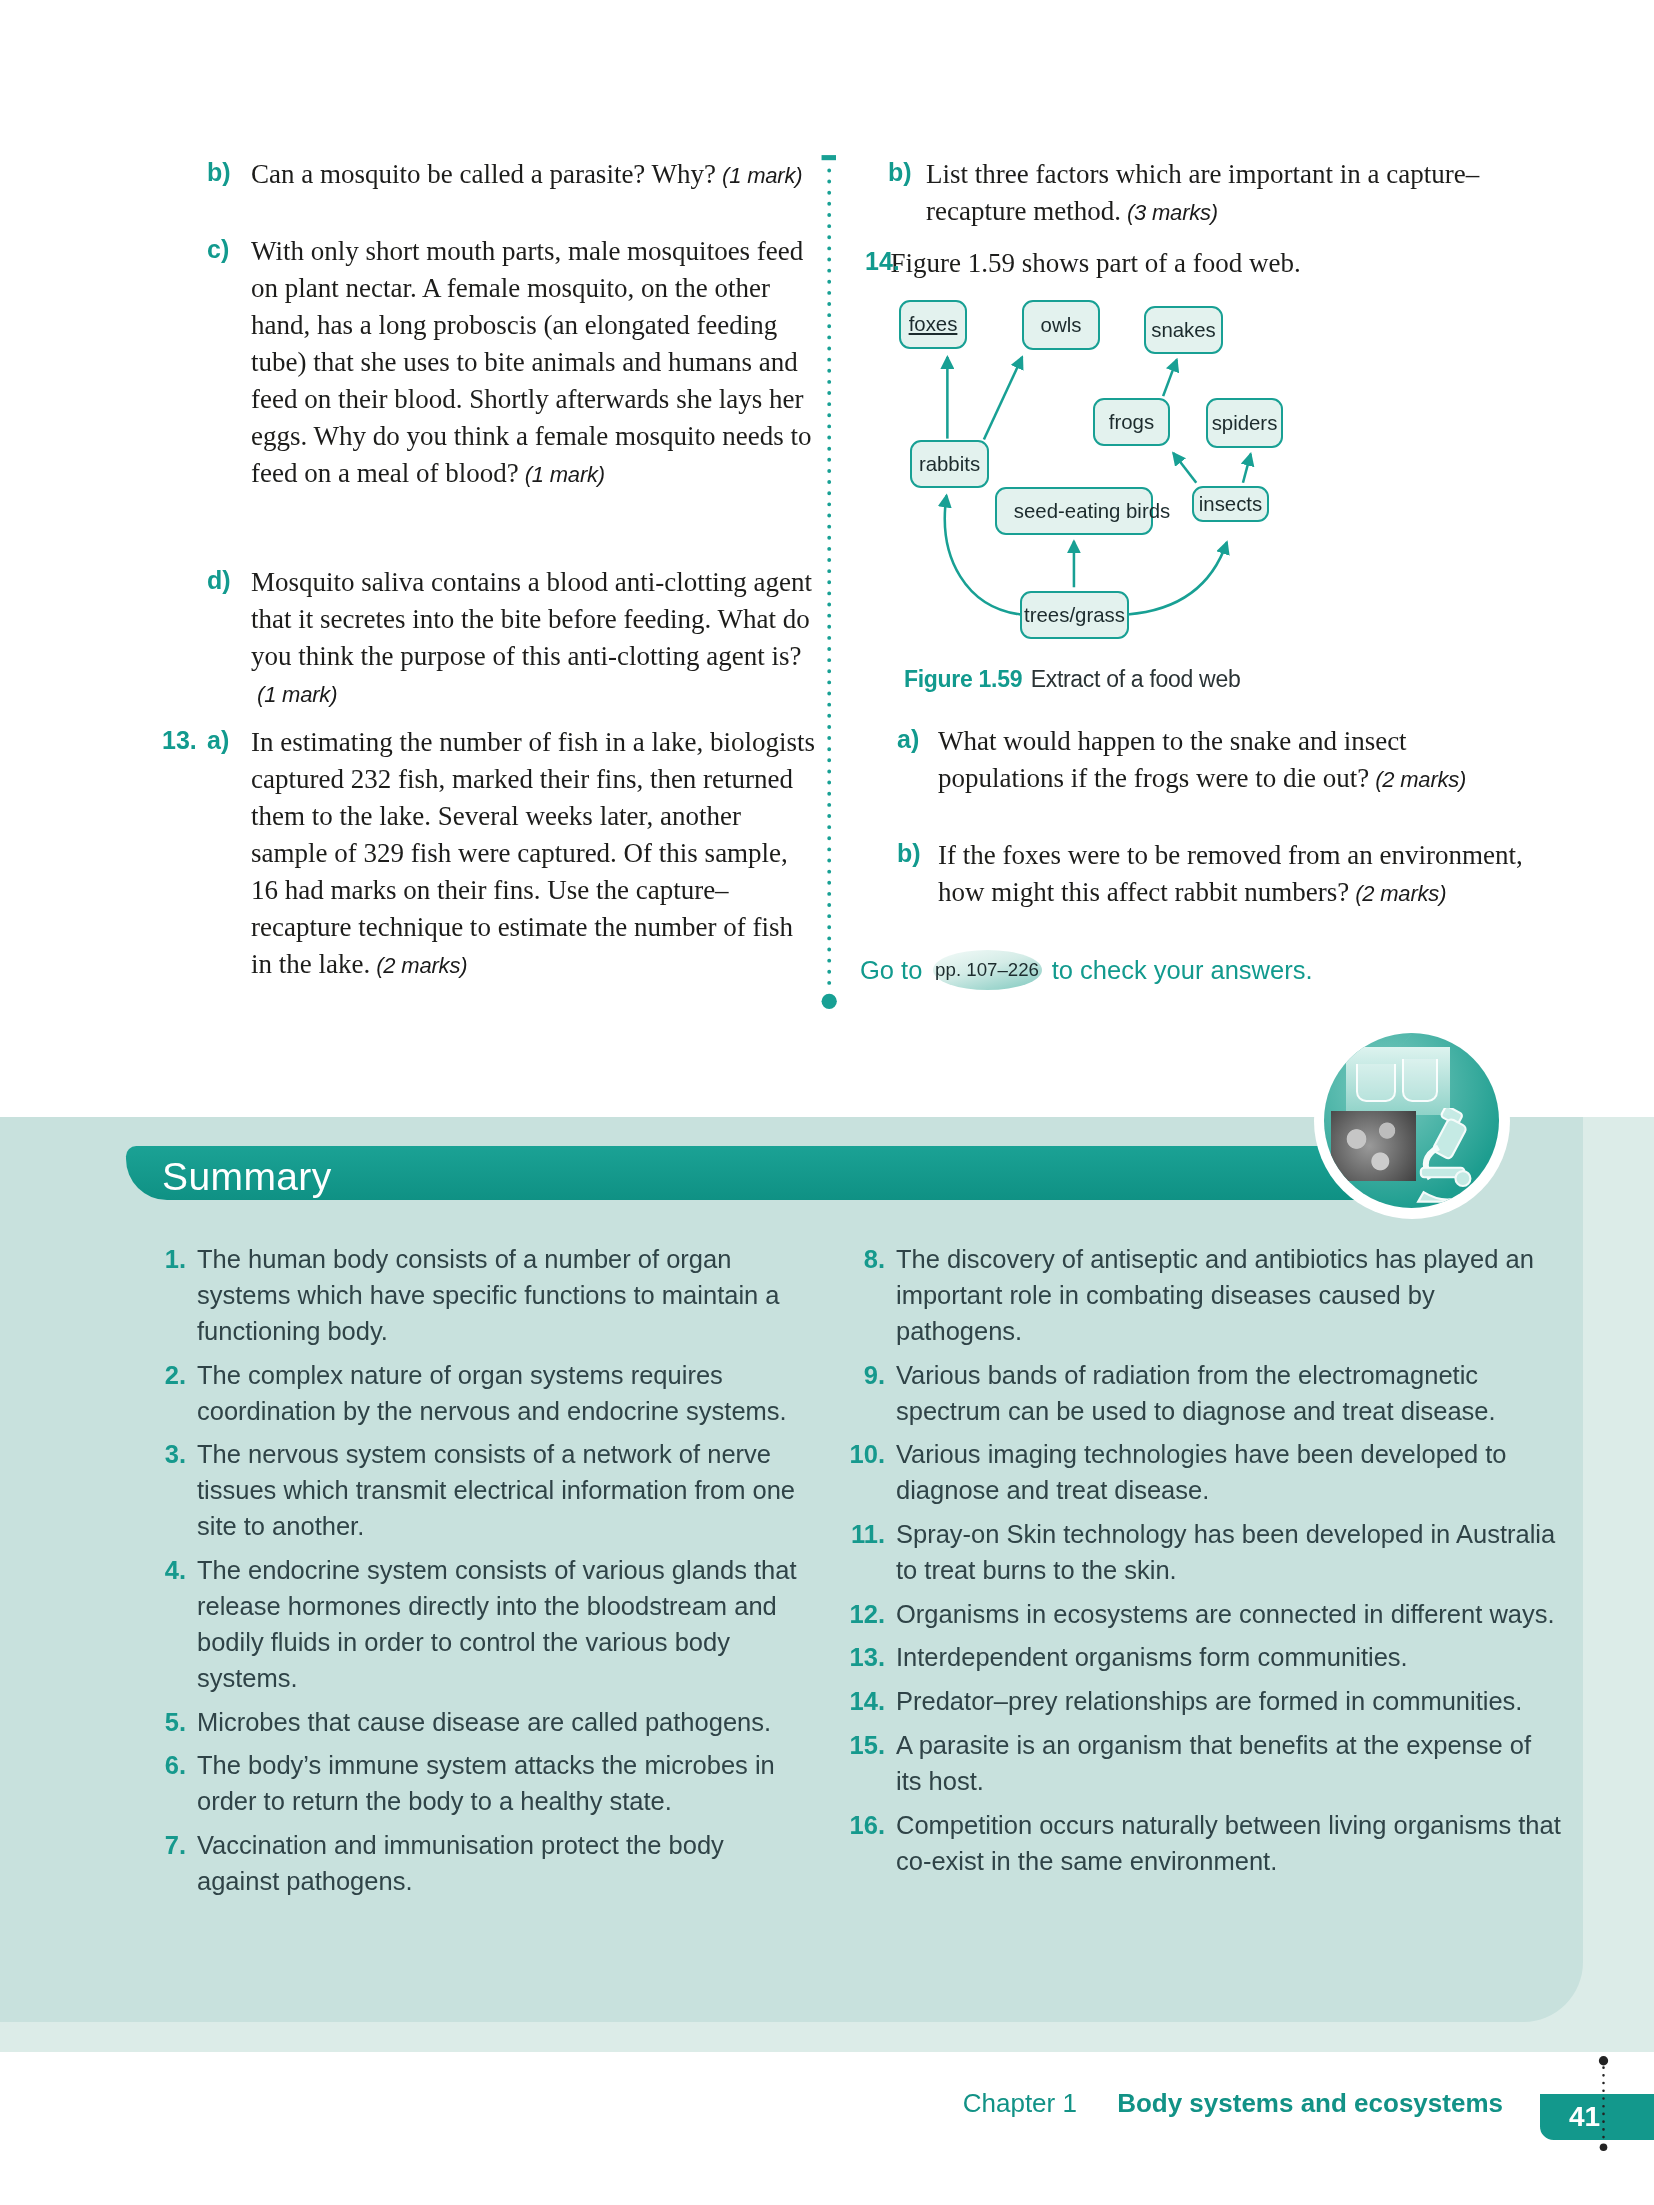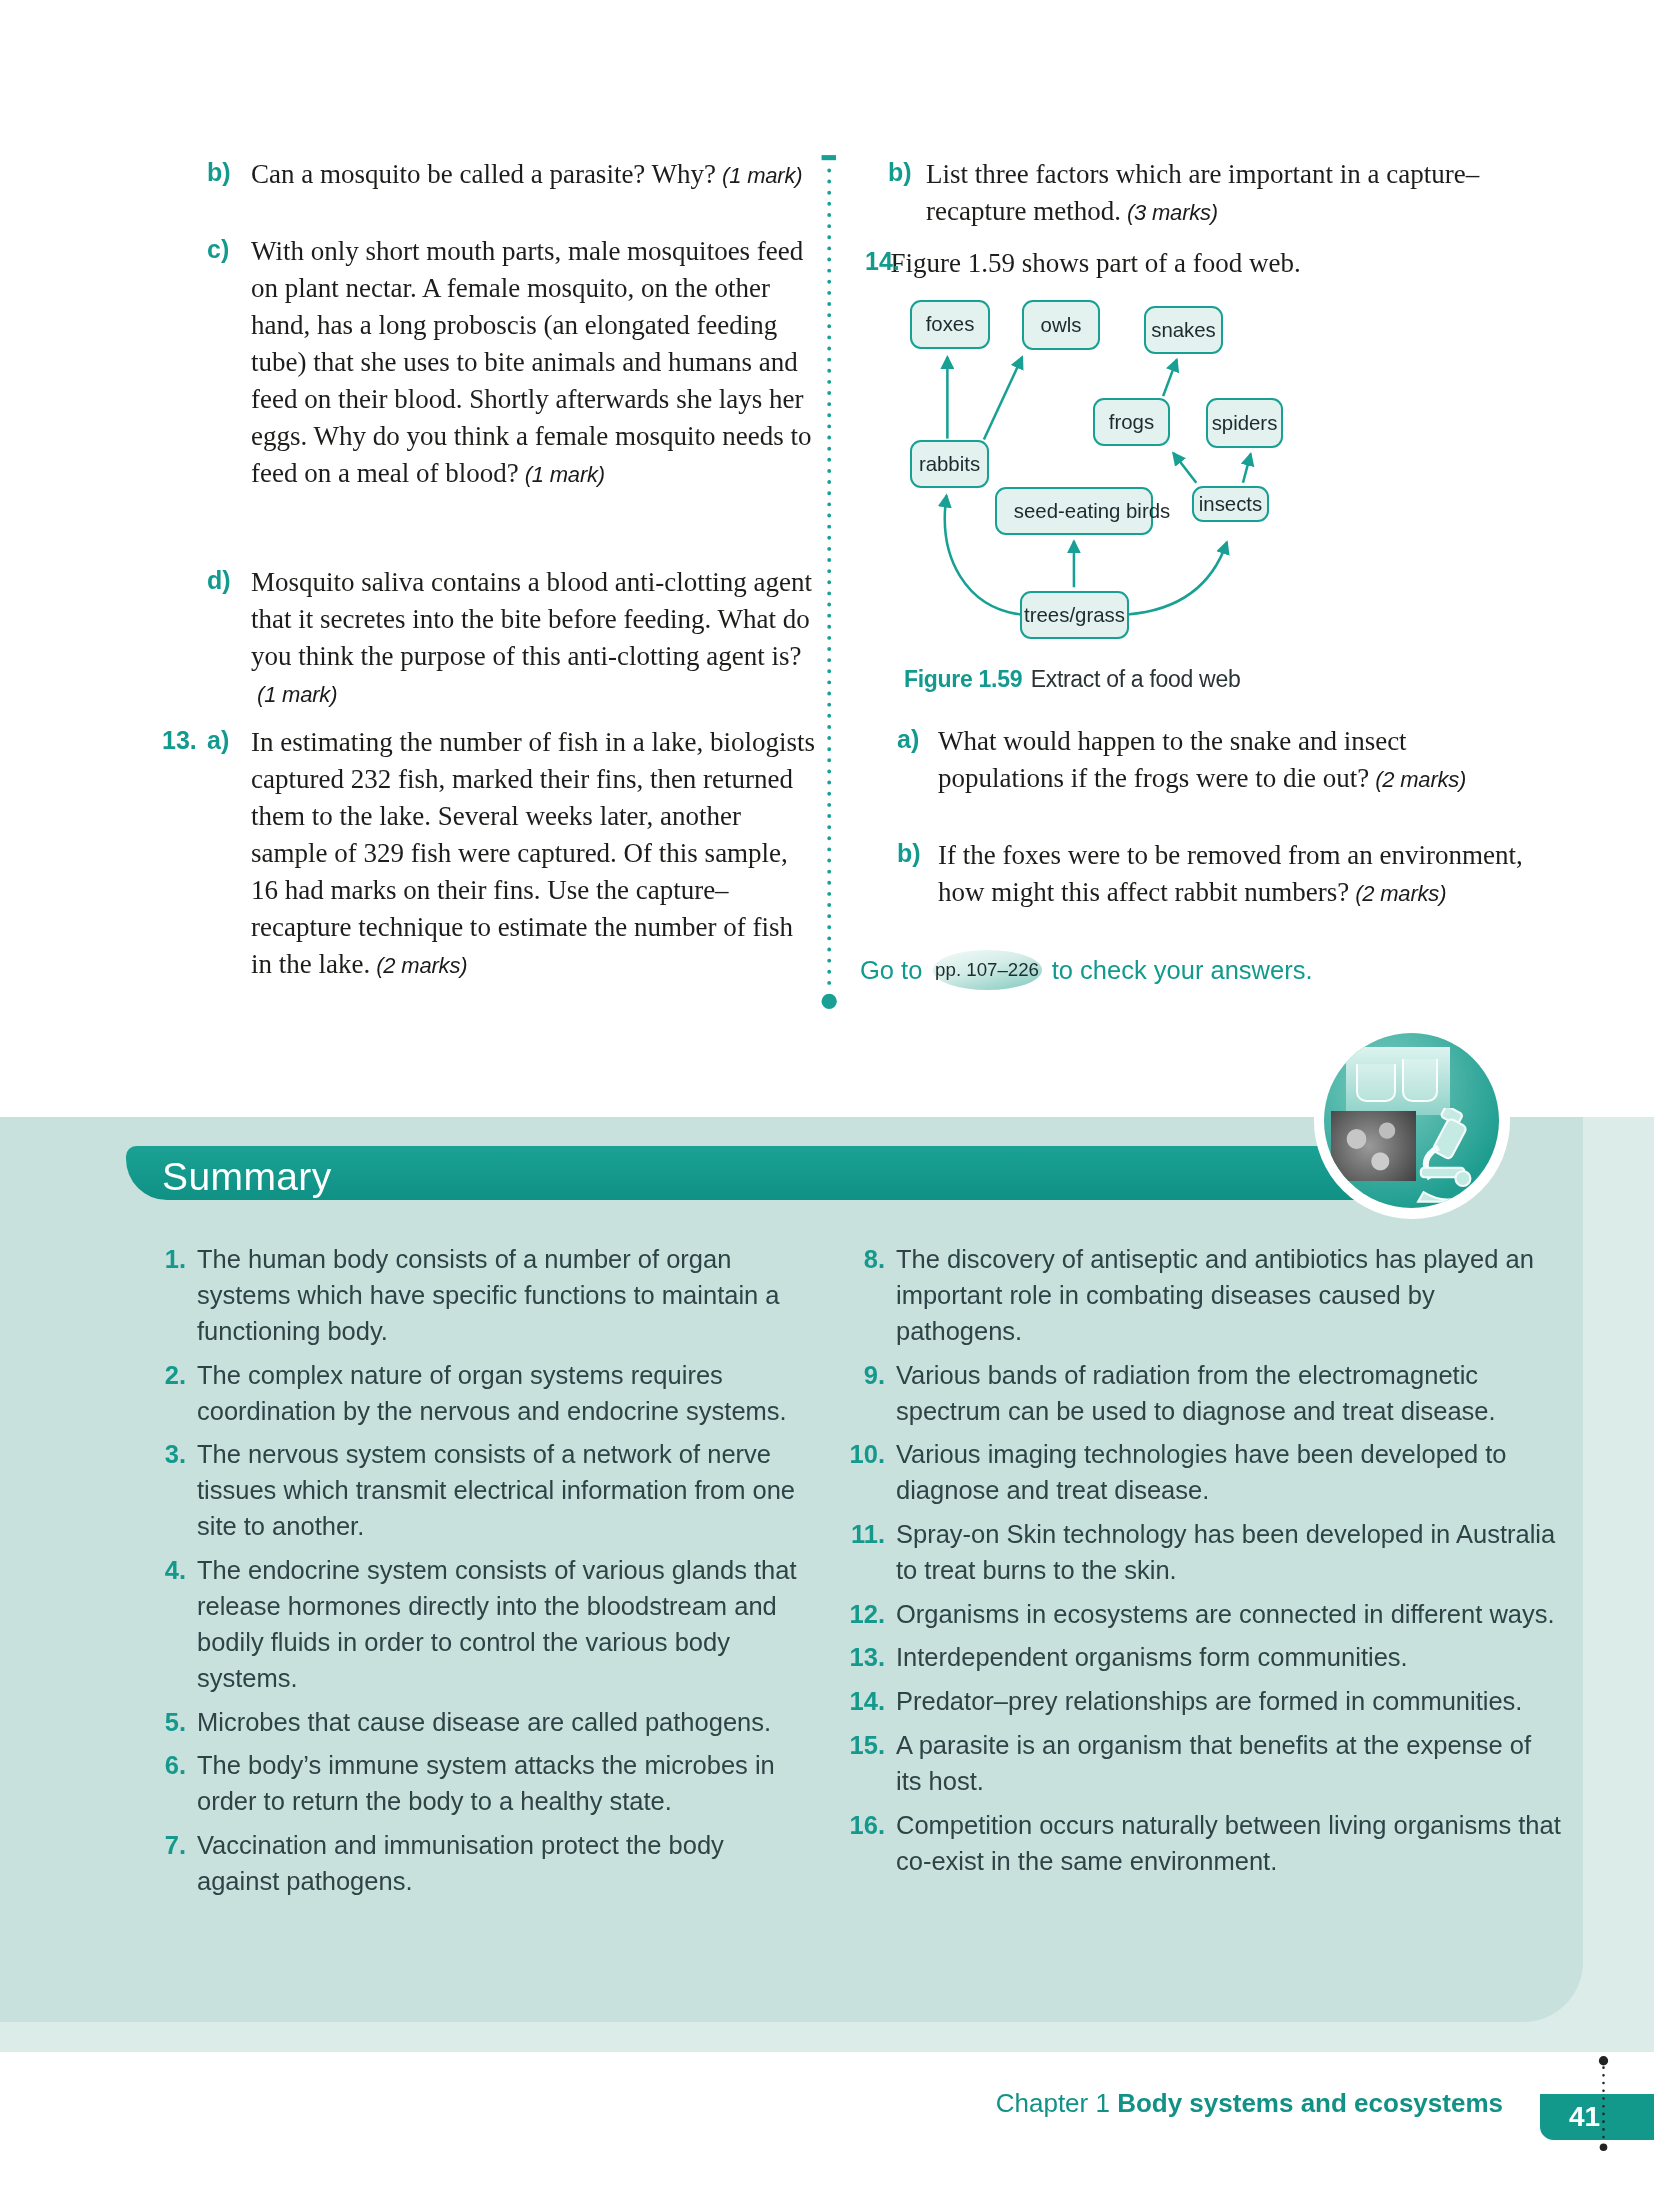--- a/index.html
+++ b/index.html
@@ -65,21 +65,21 @@
   .microbe{position:absolute;left:6.8px;top:78px;width:85px;height:70px;
            background-image:
              radial-gradient(circle at 30% 40%,#c6c6c6 0 9.4px,transparent 10.2px),
              radial-gradient(circle at 66% 28%,#bdbdbd 0 7.7px,transparent 8.5px),
              radial-gradient(circle at 58% 72%,#cccccc 0 8.5px,transparent 9.4px),
              radial-gradient(circle at 45% 50%,#9a9a9a,#3f3f3f);}
   .mic-svg{position:absolute;right:10.2px;bottom:5.1px;}
 
   
   .footer-chapter{position:absolute;right:151px;top:2088px;font-size:26px;color:#129286;z-index:1;}
-  .footer-chapter b{font-weight:bold;}
+  .footer-chapter b{font-weight:bold;margin-left:33px;}
   .page-tab{position:absolute;left:1540px;top:2083px;width:114px;height:46px;background:#13988c;
             border-radius:0 0 0 13.6px;z-index:5;margin-top:11px;}
   .page-tab .n{position:absolute;left:29px;top:6.8px;color:#ffffff;font-weight:bold;font-size:28px;}
 </style>
 </head>
 <body>
 
 <div id="page">
 
   <div>
@@ -129,21 +129,21 @@
           <path d="M64 176 L64 80" marker-end="url(#arr)"></path>
           <path d="M107 177 L152 80" marker-end="url(#arr)"></path>
           <path d="M318 126 L334 83" marker-end="url(#arr)"></path>
           <path d="M357 228 L330 193" marker-end="url(#arr)"></path>
           <path d="M412 228 L421 194" marker-end="url(#arr)"></path>
           <path d="M213 351 L213 297" marker-end="url(#arr)"></path>
           <path d="M150 383 C 88 375 52 318 63 243" marker-end="url(#arr)"></path>
           <path d="M276 383 C 350 377 380 336 393 298" marker-end="url(#arr)"></path>
         </g>
       </svg>
-      <div class="fw-box" style="left:17px;top:11px;width:80px;height:49px;">foxes</div>
+      <div class="fw-box" style="left:6px;top:11px;width:68px;height:49px;text-decoration:underline;">foxes</div>
       <div class="fw-box" style="left:129px;top:11px;width:78px;height:50px;">owls</div>
       <div class="fw-box" style="left:251px;top:17px;width:79px;height:48px;">snakes</div>
       <div class="fw-box" style="left:200px;top:109px;width:77px;height:48px;">frogs</div>
       <div class="fw-box" style="left:313px;top:109px;width:77px;height:50px;">spiders</div>
       <div class="fw-box" style="left:17px;top:151px;width:79px;height:48px;">rabbits</div>
       <div class="fw-box" style="left:102px;top:198px;width:158px;height:48px;padding-left:36px;">seed-eating birds</div>
       <div class="fw-box" style="left:299px;top:197px;width:77px;height:36px;">insects</div>
       <div class="fw-box" style="left:127px;top:302px;width:109px;height:48px;">trees/grass</div>
     </div>
     <div class="fig-caption">

